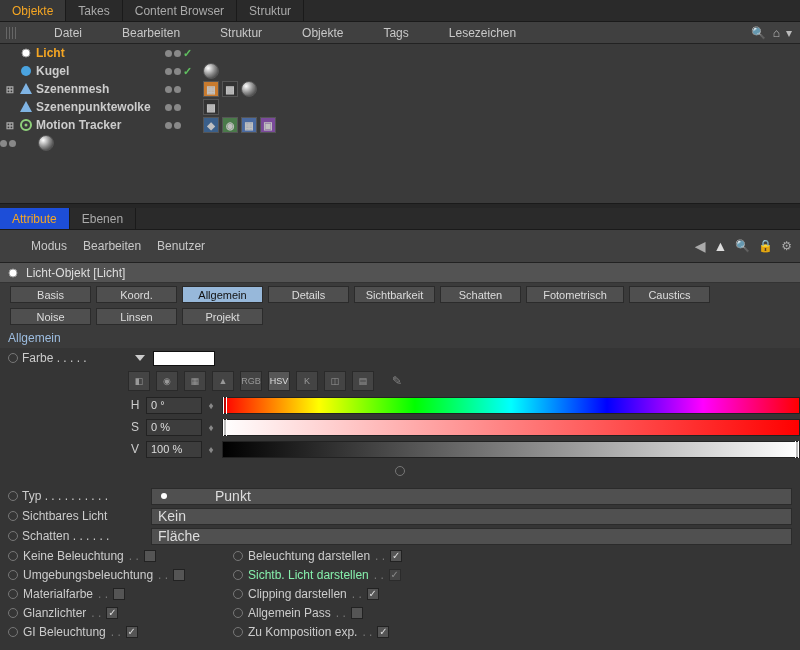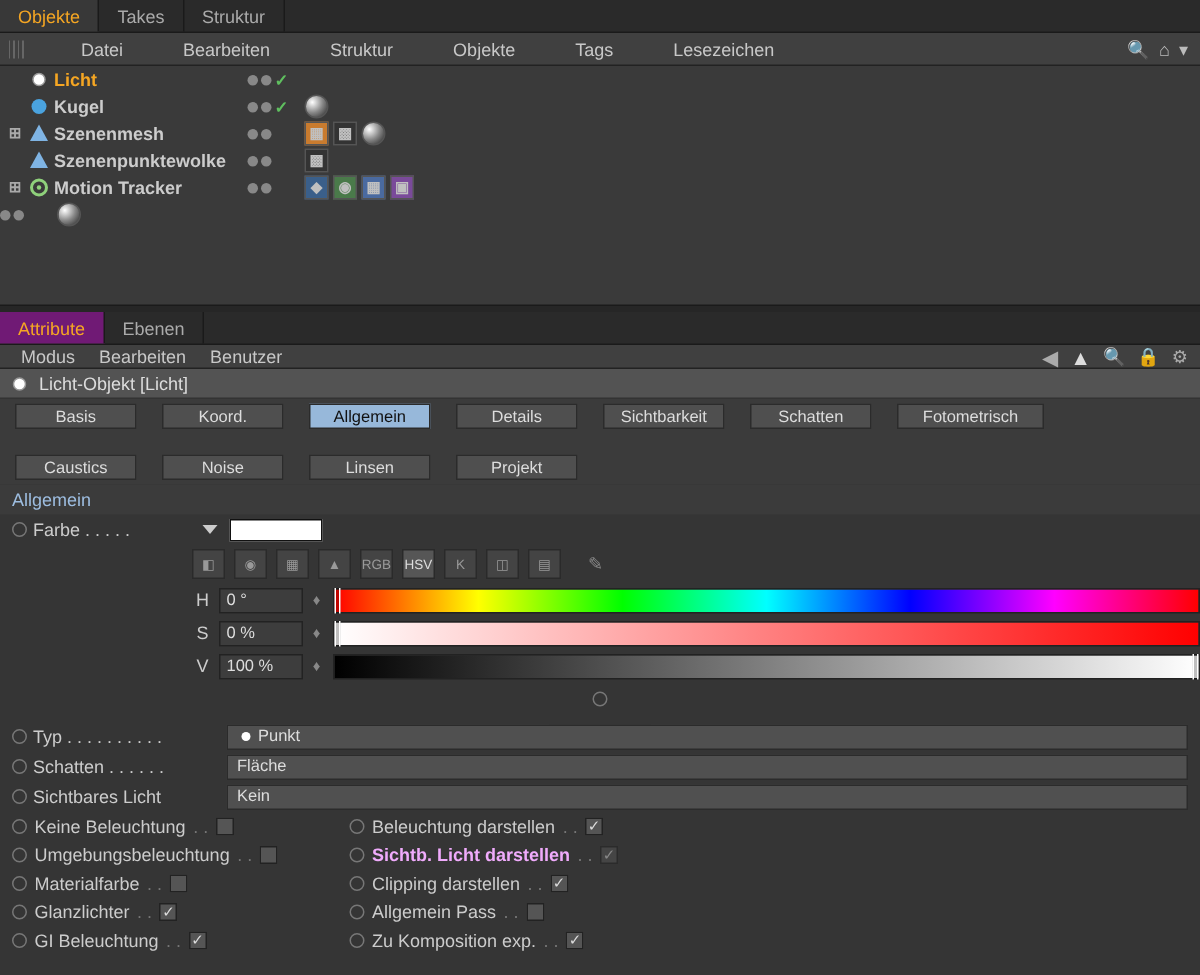--- a/index.html
+++ b/index.html
@@ -27,28 +27,28 @@
   .dot { width:7px; height:7px; border-radius:50%; background:#888; }
   .dot.up { background:#888; }
   .dot.dn { background:#888; }
   .chk { color:#5fbf5f; font-size:11px; }
   .tagicon { width:16px; height:16px; display:inline-flex; align-items:center; justify-content:center; background:#2e2e2e; border:1px solid #555; font-size:10px; }
   
   .gap { height: 4px; background:#262626; }
   
   .midstrip { display:flex; background:#2a2a2a; height:22px; border-bottom:1px solid #1a1a1a; }
   .midtab { padding:3px 12px; color:#aaa; border-right:1px solid #1a1a1a; cursor:pointer; display:flex; align-items:center;}
-  .midtab.active { background:#701a75; color:#f5a623; }
-  .attr-menubar { display:flex; align-items:center; background:#404040; height:16px; padding-left:6px; border-bottom:1px solid #222;}
+  .midtab.active { background:#1d4ed8; color:#f5a623; }
+  .attr-menubar { display:flex; align-items:center; background:#404040; height:33px; padding-left:23px; border-bottom:1px solid #222;}
   .attr-menubar .right { margin-left:auto; display:flex; gap:8px; padding-right:8px; align-items:center; color:#aaa;}
   .navarrow { font-size:14px; }
   
   .objheader { display:flex; align-items:center; background:#535353; height:20px; padding:0 6px; color:#ddd; gap:6px; border-bottom:1px solid #333; }
   
-  .ptabs { display:flex; flex-wrap:wrap; background:#3b3b3b; padding:3px 10px 2px; gap:16px; }
+  .ptabs { display:flex; flex-wrap:wrap; background:#3b3b3b; padding:3px 10px 2px; gap:4px; }
   .ptab { width: 81px; height:17px; background:#4f4f4f; color:#ddd; text-align:center; font-size:11px; line-height:17px; border:1px solid #2b2b2b; cursor:pointer; margin-right:1px; margin-bottom:1px;}
   .ptab.active { background:#97b8da; color:#111; }
   .ptab.wide { width: 98px; }
   
   .secthdr { background:#3b3b3b; color:#9dbde0; padding:3px 8px; font-weight:500; }
   
   .prow { display:flex; align-items:center; height:20px; padding:0 8px; gap:4px; }
   .pcirc { width:10px; height:10px; border:1px solid #777; border-radius:50%; flex-shrink:0; }
   .plabel { width: 105px; color:#ccc; white-space:nowrap; overflow:hidden; }
   .plabel::after { content:""; }
@@ -64,38 +64,39 @@
   .hsvlab { width:14px; text-align:center; color:#ccc;}
   .hsvval { width:56px; height:17px; background:#3d3d3d; border:1px solid #222; color:#ddd; padding:0 4px; font-size:11px; display:flex; align-items:center;}
   .spin { width:10px; text-align:center; color:#888; font-size:10px;}
   .bar { flex:1; height:17px; border:1px solid #222; margin-left:2px; position:relative;}
   .bar.hue { background: linear-gradient(90deg,#f00,#ff0,#0f0,#0ff,#00f,#f0f,#f00); }
   .bar.sat { background: linear-gradient(90deg,#fff,#f00); }
   .bar.val { background: linear-gradient(90deg,#000,#fff); }
   .bar .marker { position:absolute; top:-1px; bottom:-1px; width:4px; background:rgba(0,0,0,0.25); border-left:1px solid #fff; border-right:1px solid #fff;}
   
   .valfield { width:68px; height:17px; background:#3d3d3d; border:1px solid #222; color:#ddd; padding:0 4px; font-size:11px; display:flex; align-items:center;}
-  .dropdown { flex:1; height:17px; background:#505050; border:1px solid #2b2b2b; color:#ddd; padding:0 6px; font-size:11px; display:flex; align-items:center;}
+  .dropdown { flex:1; height:17px; background:#505050; border:1px solid #2b2b2b; color:#ddd; padding:0 6px; font-size:14px; display:flex; align-items:center;gap:43px;}
   .dropdown .diconwrap { width:14px; display:inline-flex; }
   
   .chkgrid { display:flex; padding:0 8px;align-items:flex-end; }
   .chkcol { display:flex; flex-direction:column; }
   .chkrow { display:flex; align-items:center; height:19px; gap:5px; }
   .chkbox { width:12px; height:12px; background:#555; border:1px solid #222; display:flex; align-items:center; justify-content:center; color:#ddd; font-size:10px;}
   .chkrow .plabel2 { color:#ccc; }
-  .chkrow .plabel2.dis { color:#f0abfc;font-weight:bold; }
+  .chkrow .plabel2.dis { color:#86efac; }
   svg { display:block; }
 </style>
 </head>
 <body>
 
 <div class="panel">
   <div class="topstrip">
     <div class="toptab active">Objekte</div>
     <div class="toptab">Takes</div>
+    <div class="toptab">Content Browser</div>
     <div class="toptab">Struktur</div>
   </div>
   <div class="menubar">
     <span class="grip"></span>
     <span class="menuitem">Datei</span>
     <span class="menuitem">Bearbeiten</span>
     <span class="menuitem">Struktur</span>
     <span class="menuitem">Objekte</span>
     <span class="menuitem">Tags</span>
     <span class="menuitem">Lesezeichen</span>
@@ -326,36 +327,36 @@
           <svg width="12" height="12">
             <circle cx="6" cy="6" r="3" fill="#fff"></circle>
           </svg>
         </span>
         <span>Punkt</span>
       </div>
   </div>
 
   <div class="prow">
     <span class="pcirc"></span>
+    <span class="plabel">Sichtbares Licht</span>
+    <span style="width:16px;"></span>
+    <div class="dropdown">
+        <span>Kein</span>
+      </div>
+  </div>
+
+  <div class="prow">
+    <span class="pcirc"></span>
     <span class="plabel"><span>Schatten</span> . . . . . .</span>
     <span style="width:16px;"></span>
     <div class="dropdown">
         <span>Fläche</span>
       </div>
   </div>
 
-  <div class="prow">
-    <span class="pcirc"></span>
-    <span class="plabel">Sichtbares Licht</span>
-    <span style="width:16px;"></span>
-    <div class="dropdown">
-        <span>Kein</span>
-      </div>
-  </div>
-
   <div class="chkgrid">
     <div class="chkcol" style="width:225px;" id="chkleft">
         <div class="chkrow">
           <span class="pcirc"></span>
           <span class="plabel2">Keine Beleuchtung</span>
           <span style="color: rgb(119, 119, 119);"> . . </span>
           <span class="chkbox"></span>
         </div>
         <div class="chkrow">
           <span class="pcirc"></span>

